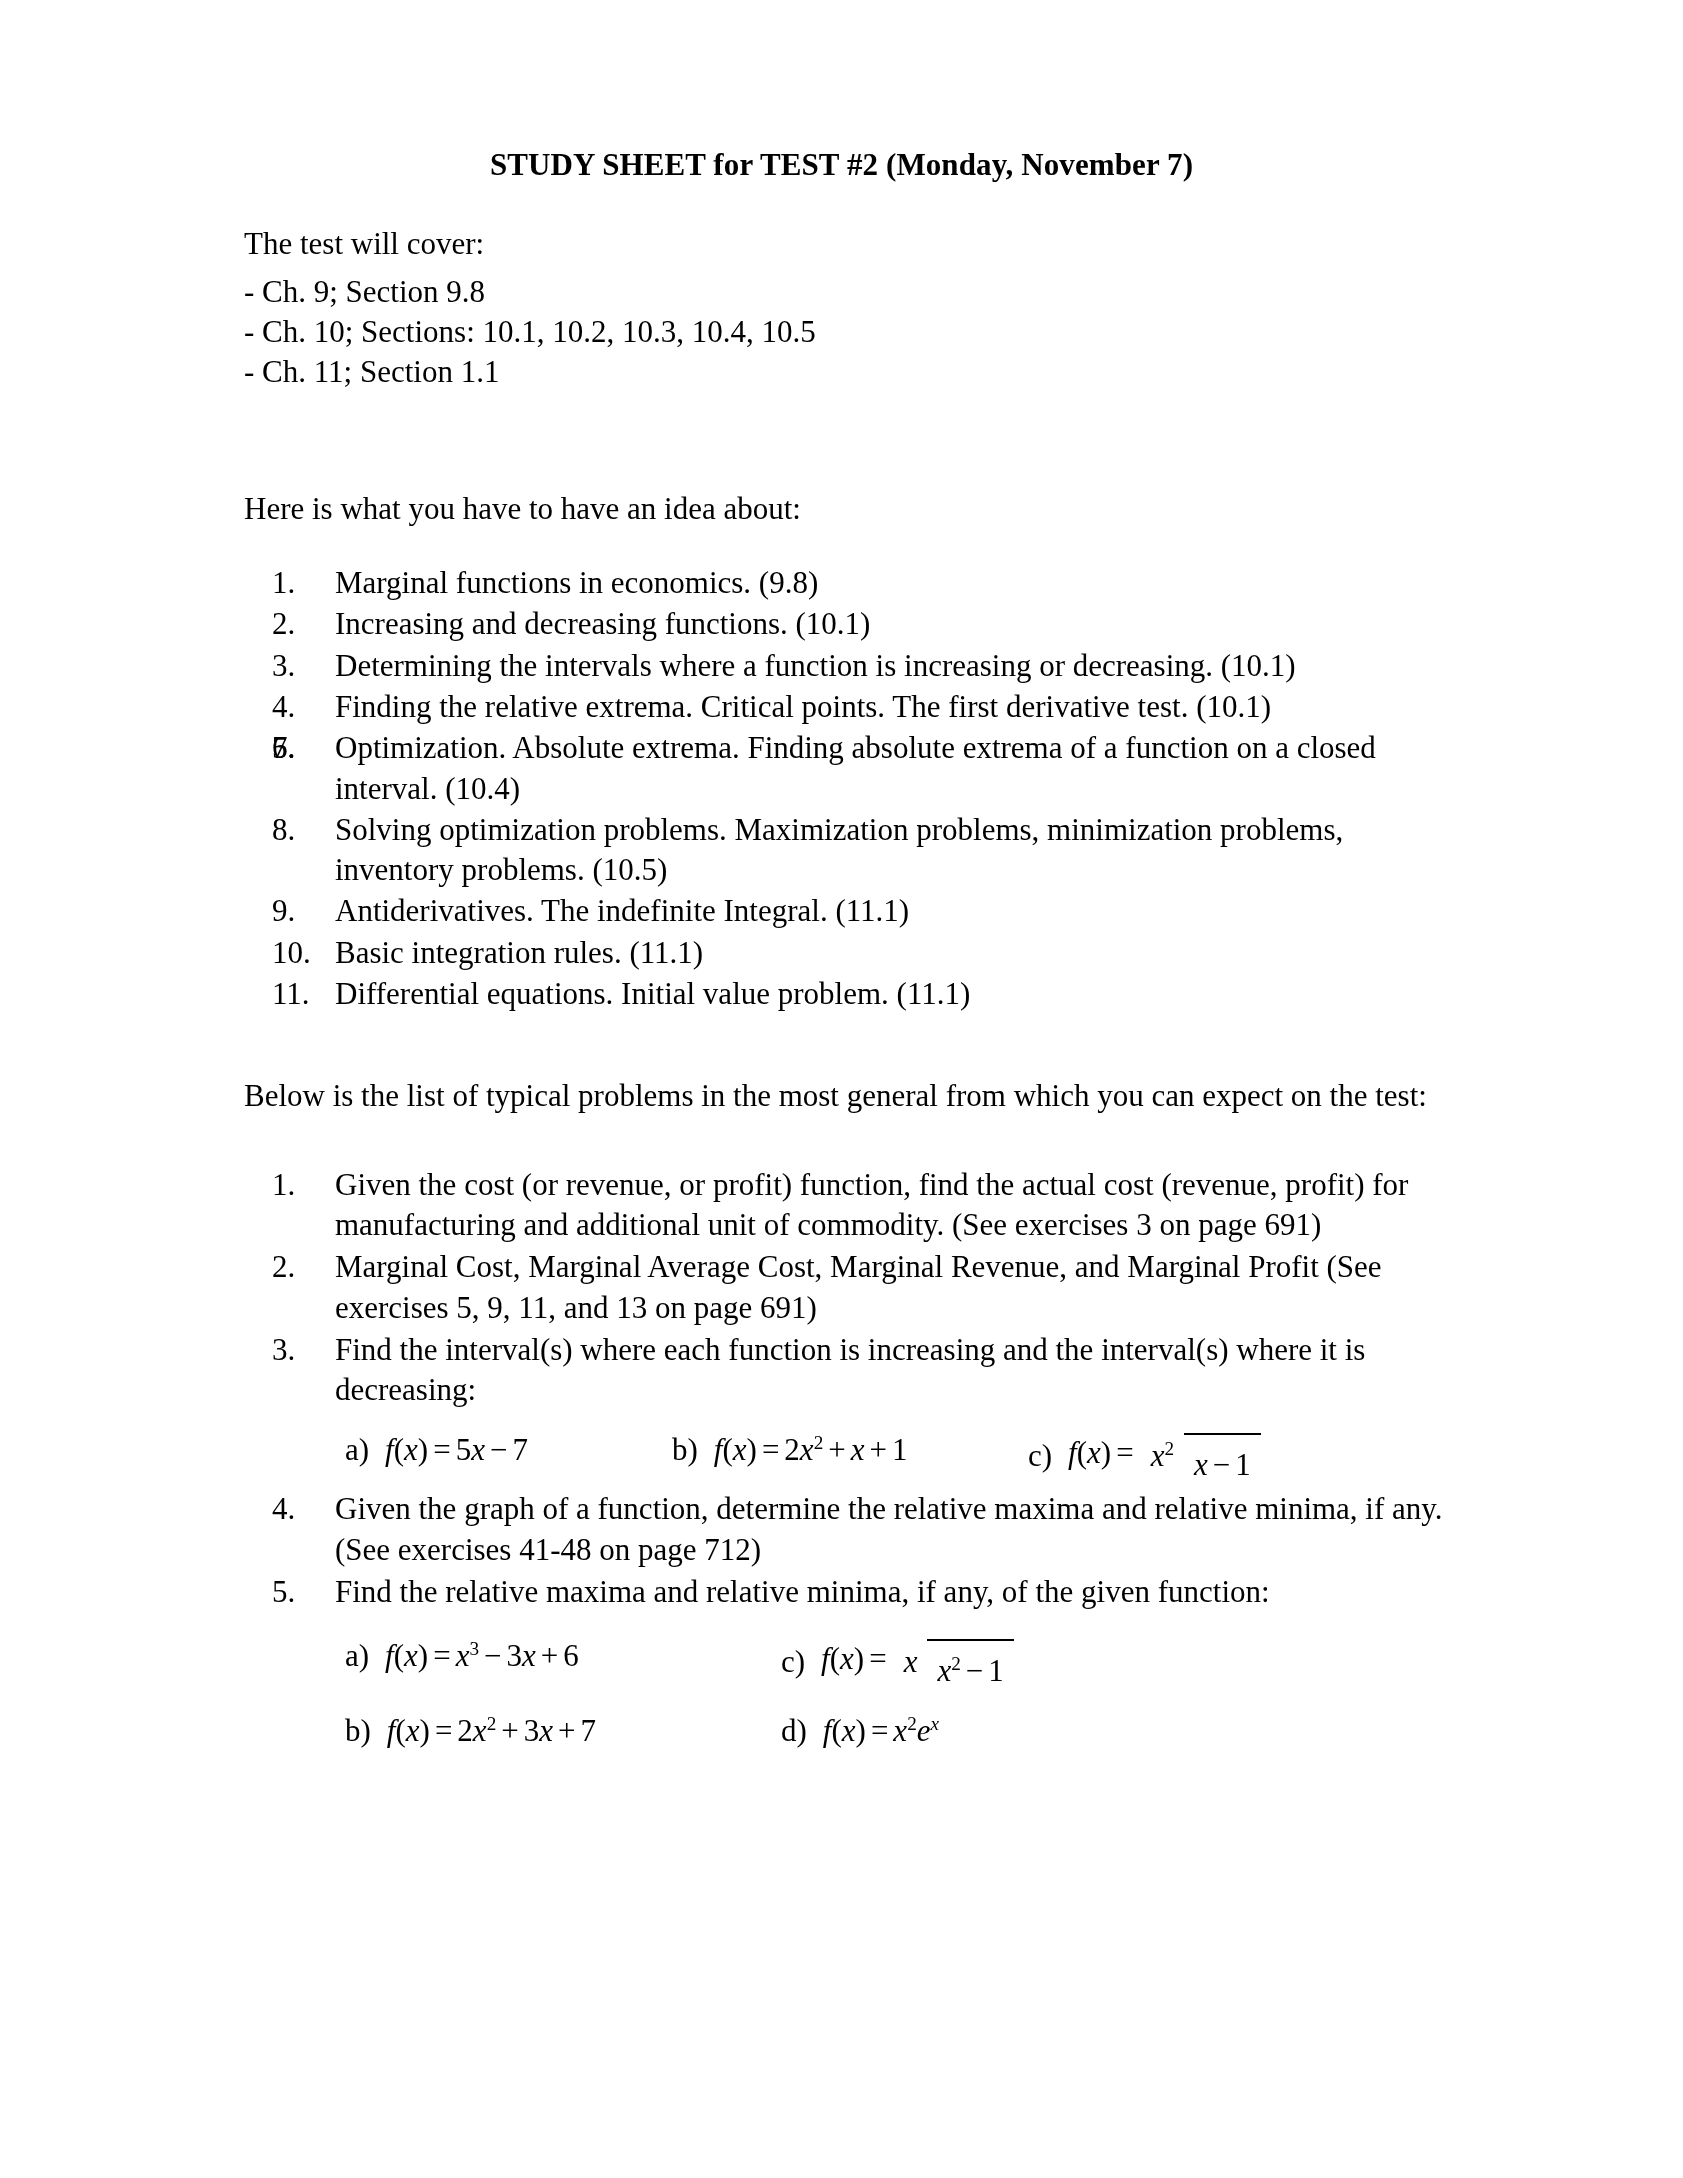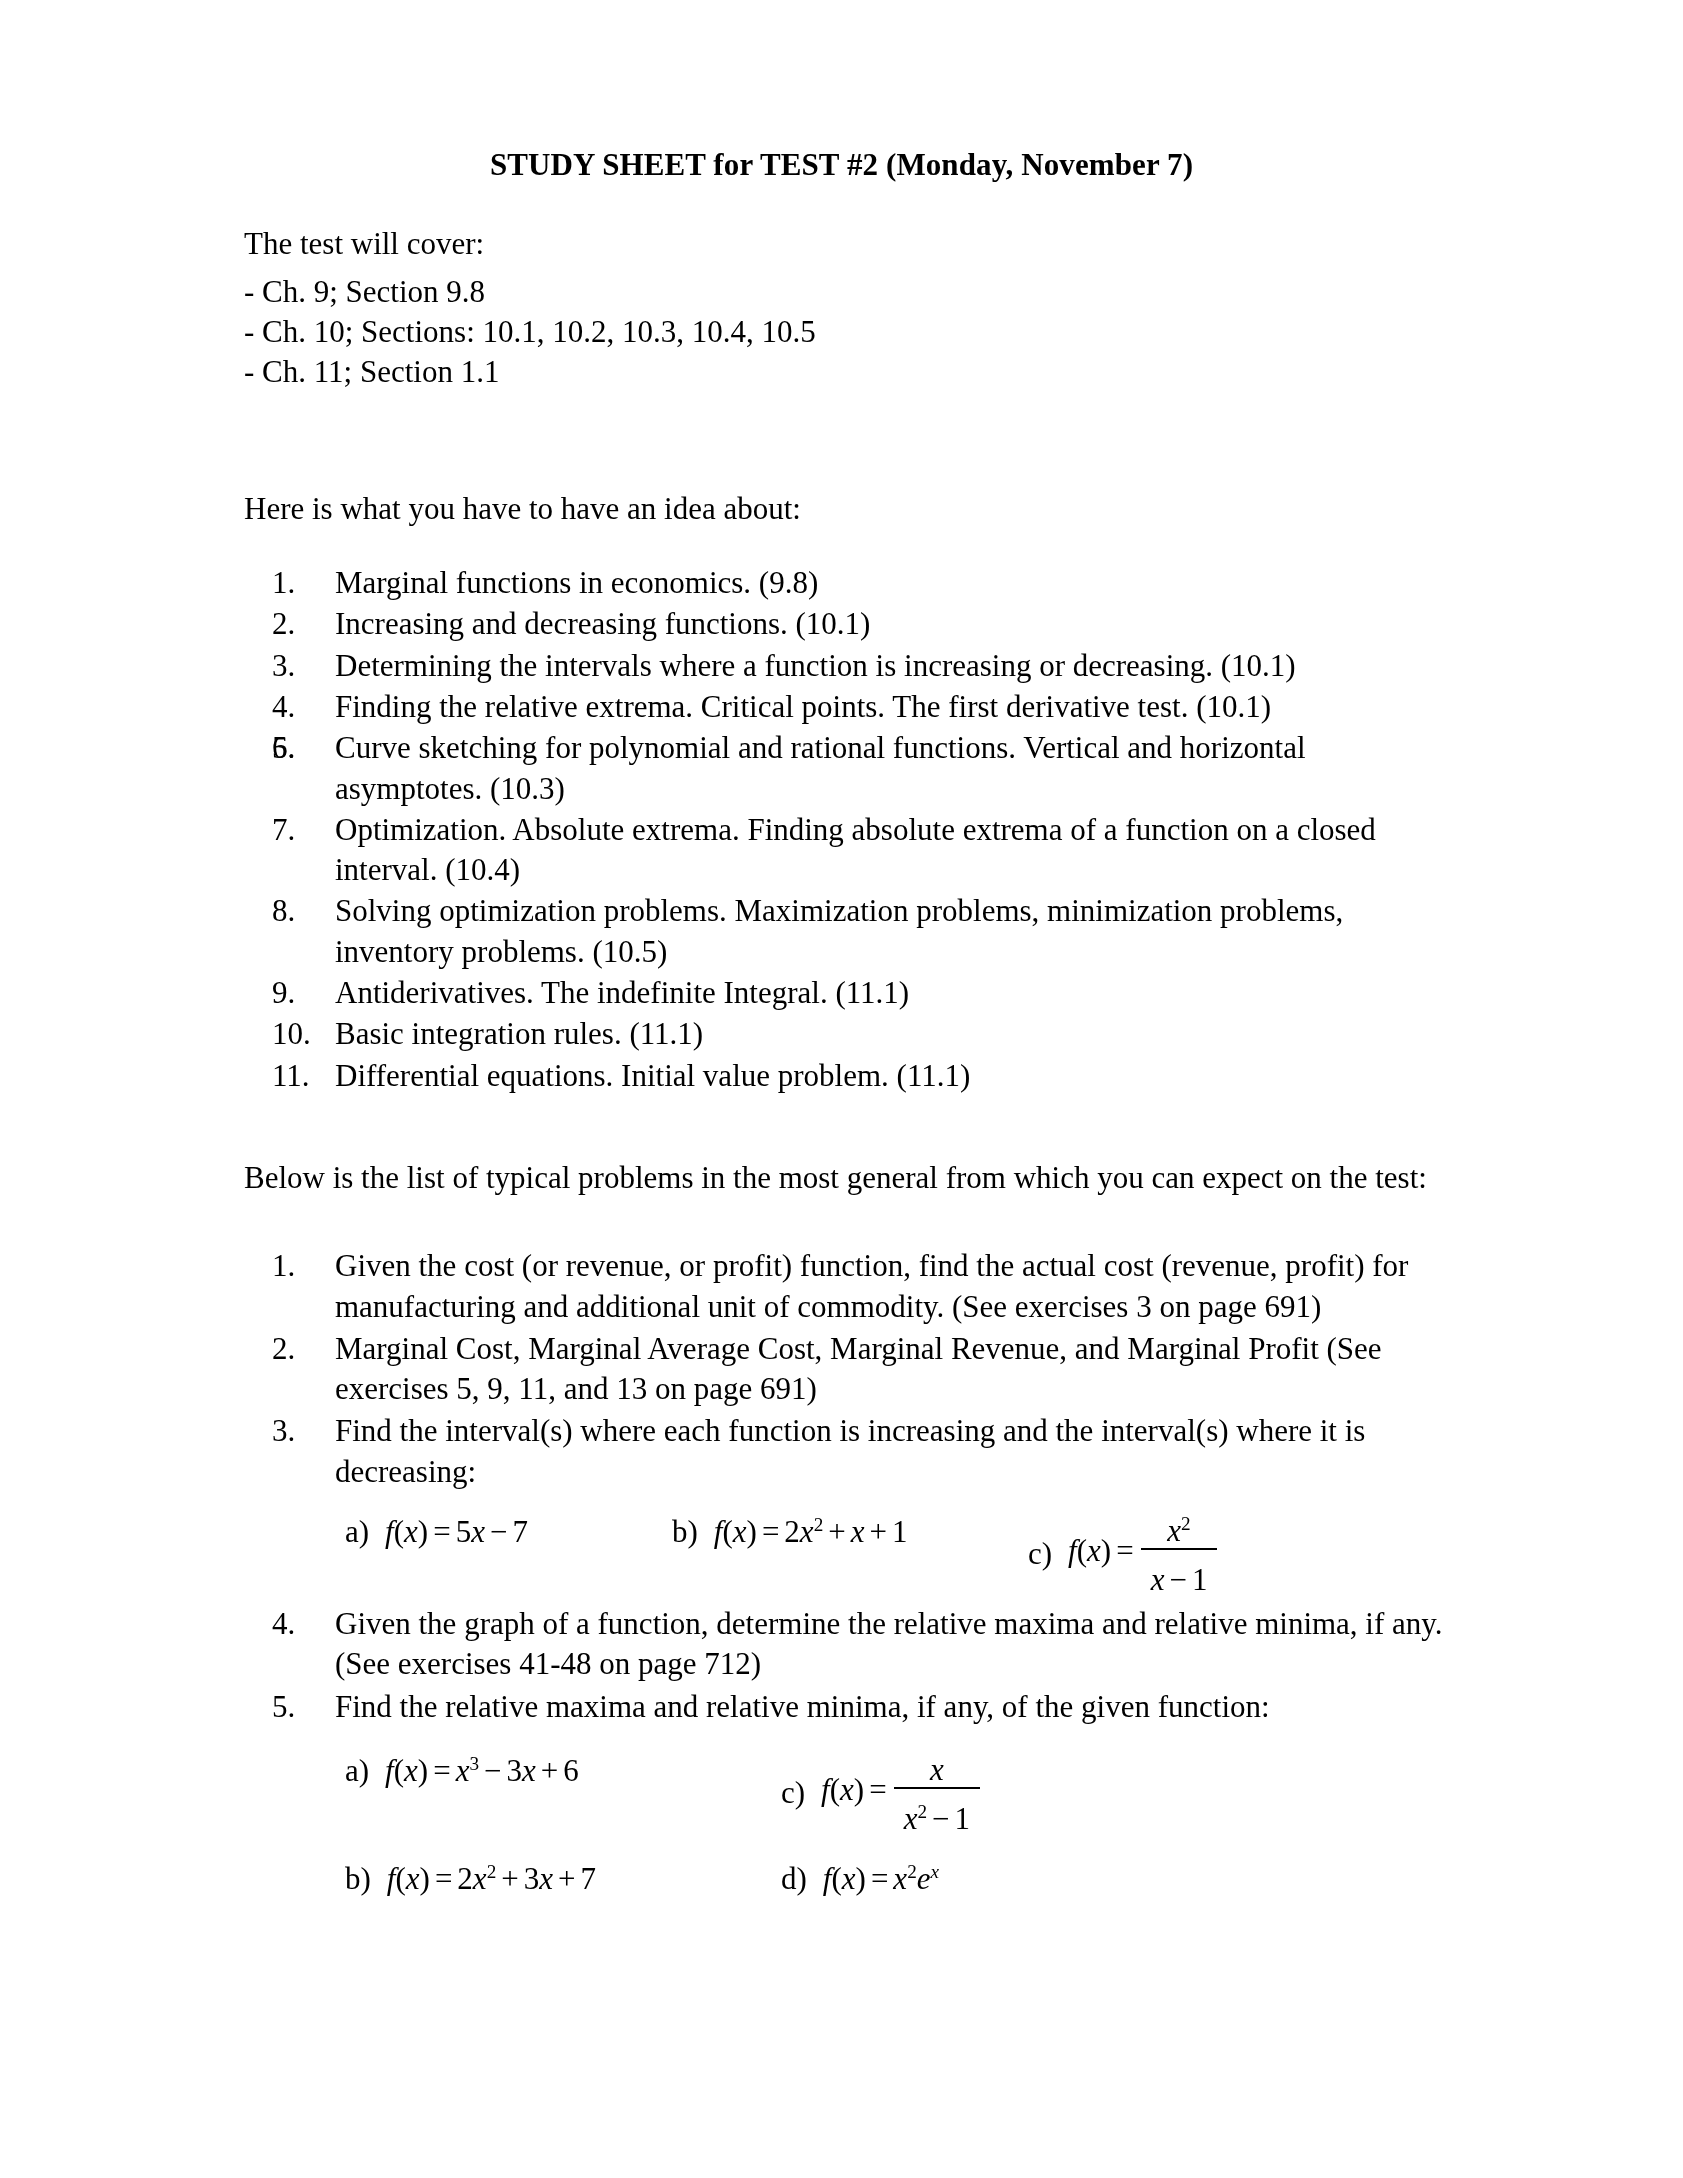--- a/index.html
+++ b/index.html
@@ -102,21 +102,21 @@
     line-height: 0;
   }
   sup.expn {
     font-size: 0.62em;
     vertical-align: super;
     font-style: normal;
     line-height: 0;
   }
   .frac {
     display: inline-flex;
-    flex-direction: column;
+    flex-direction: row;
     align-items: center;
     vertical-align: middle;
     margin: 0 2px;
     position: relative;
     top: 1px;
   }
   .frac .num {
     padding: 0 10px 2px 10px;
     line-height: 1.0;
   }
@@ -147,21 +147,21 @@
   <p class="para">Here is what you have to have an idea about:</p>
 
   <div class="spacer-sm"></div>
 
   <ol class="numlist topics">
     <li><span class="marker">1.</span><span>Marginal functions in economics. (9.8)</span></li>
     <li><span class="marker">2.</span><span>Increasing and decreasing functions. (10.1)</span></li>
     <li><span class="marker">3.</span><span>Determining the intervals where a function is increasing or decreasing. (10.1)</span></li>
     <li><span class="marker">4.</span><span>Finding the relative extrema. Critical points. The first derivative test.  (10.1)</span></li>
     <li><span class="marker">5.</span></li>
-    <li><span class="marker">6.</span><span>Curve sketching for polynomial and rational functions. Vertical and horizontal asymptotes. (10.3)</span></li>
+    <li><span class="marker">6.</span></li>
     <li><span class="marker">7.</span><span>Optimization. Absolute extrema. Finding absolute extrema of a function on a closed interval. (10.4)</span></li>
     <li><span class="marker">8.</span><span>Solving optimization problems. Maximization problems, minimization problems, inventory problems. (10.5)</span></li>
     <li><span class="marker">9.</span><span>Antiderivatives. The indefinite Integral. (11.1)</span></li>
     <li><span class="marker">10.</span><span>Basic integration rules. (11.1)</span></li>
     <li><span class="marker">11.</span><span>Differential equations. Initial value problem. (11.1)</span></li>
   </ol>
 
   <div class="spacer-lg"></div>
 
   <p class="para">Below is the list of typical problems in the most general from which you can expect on the test:</p>

